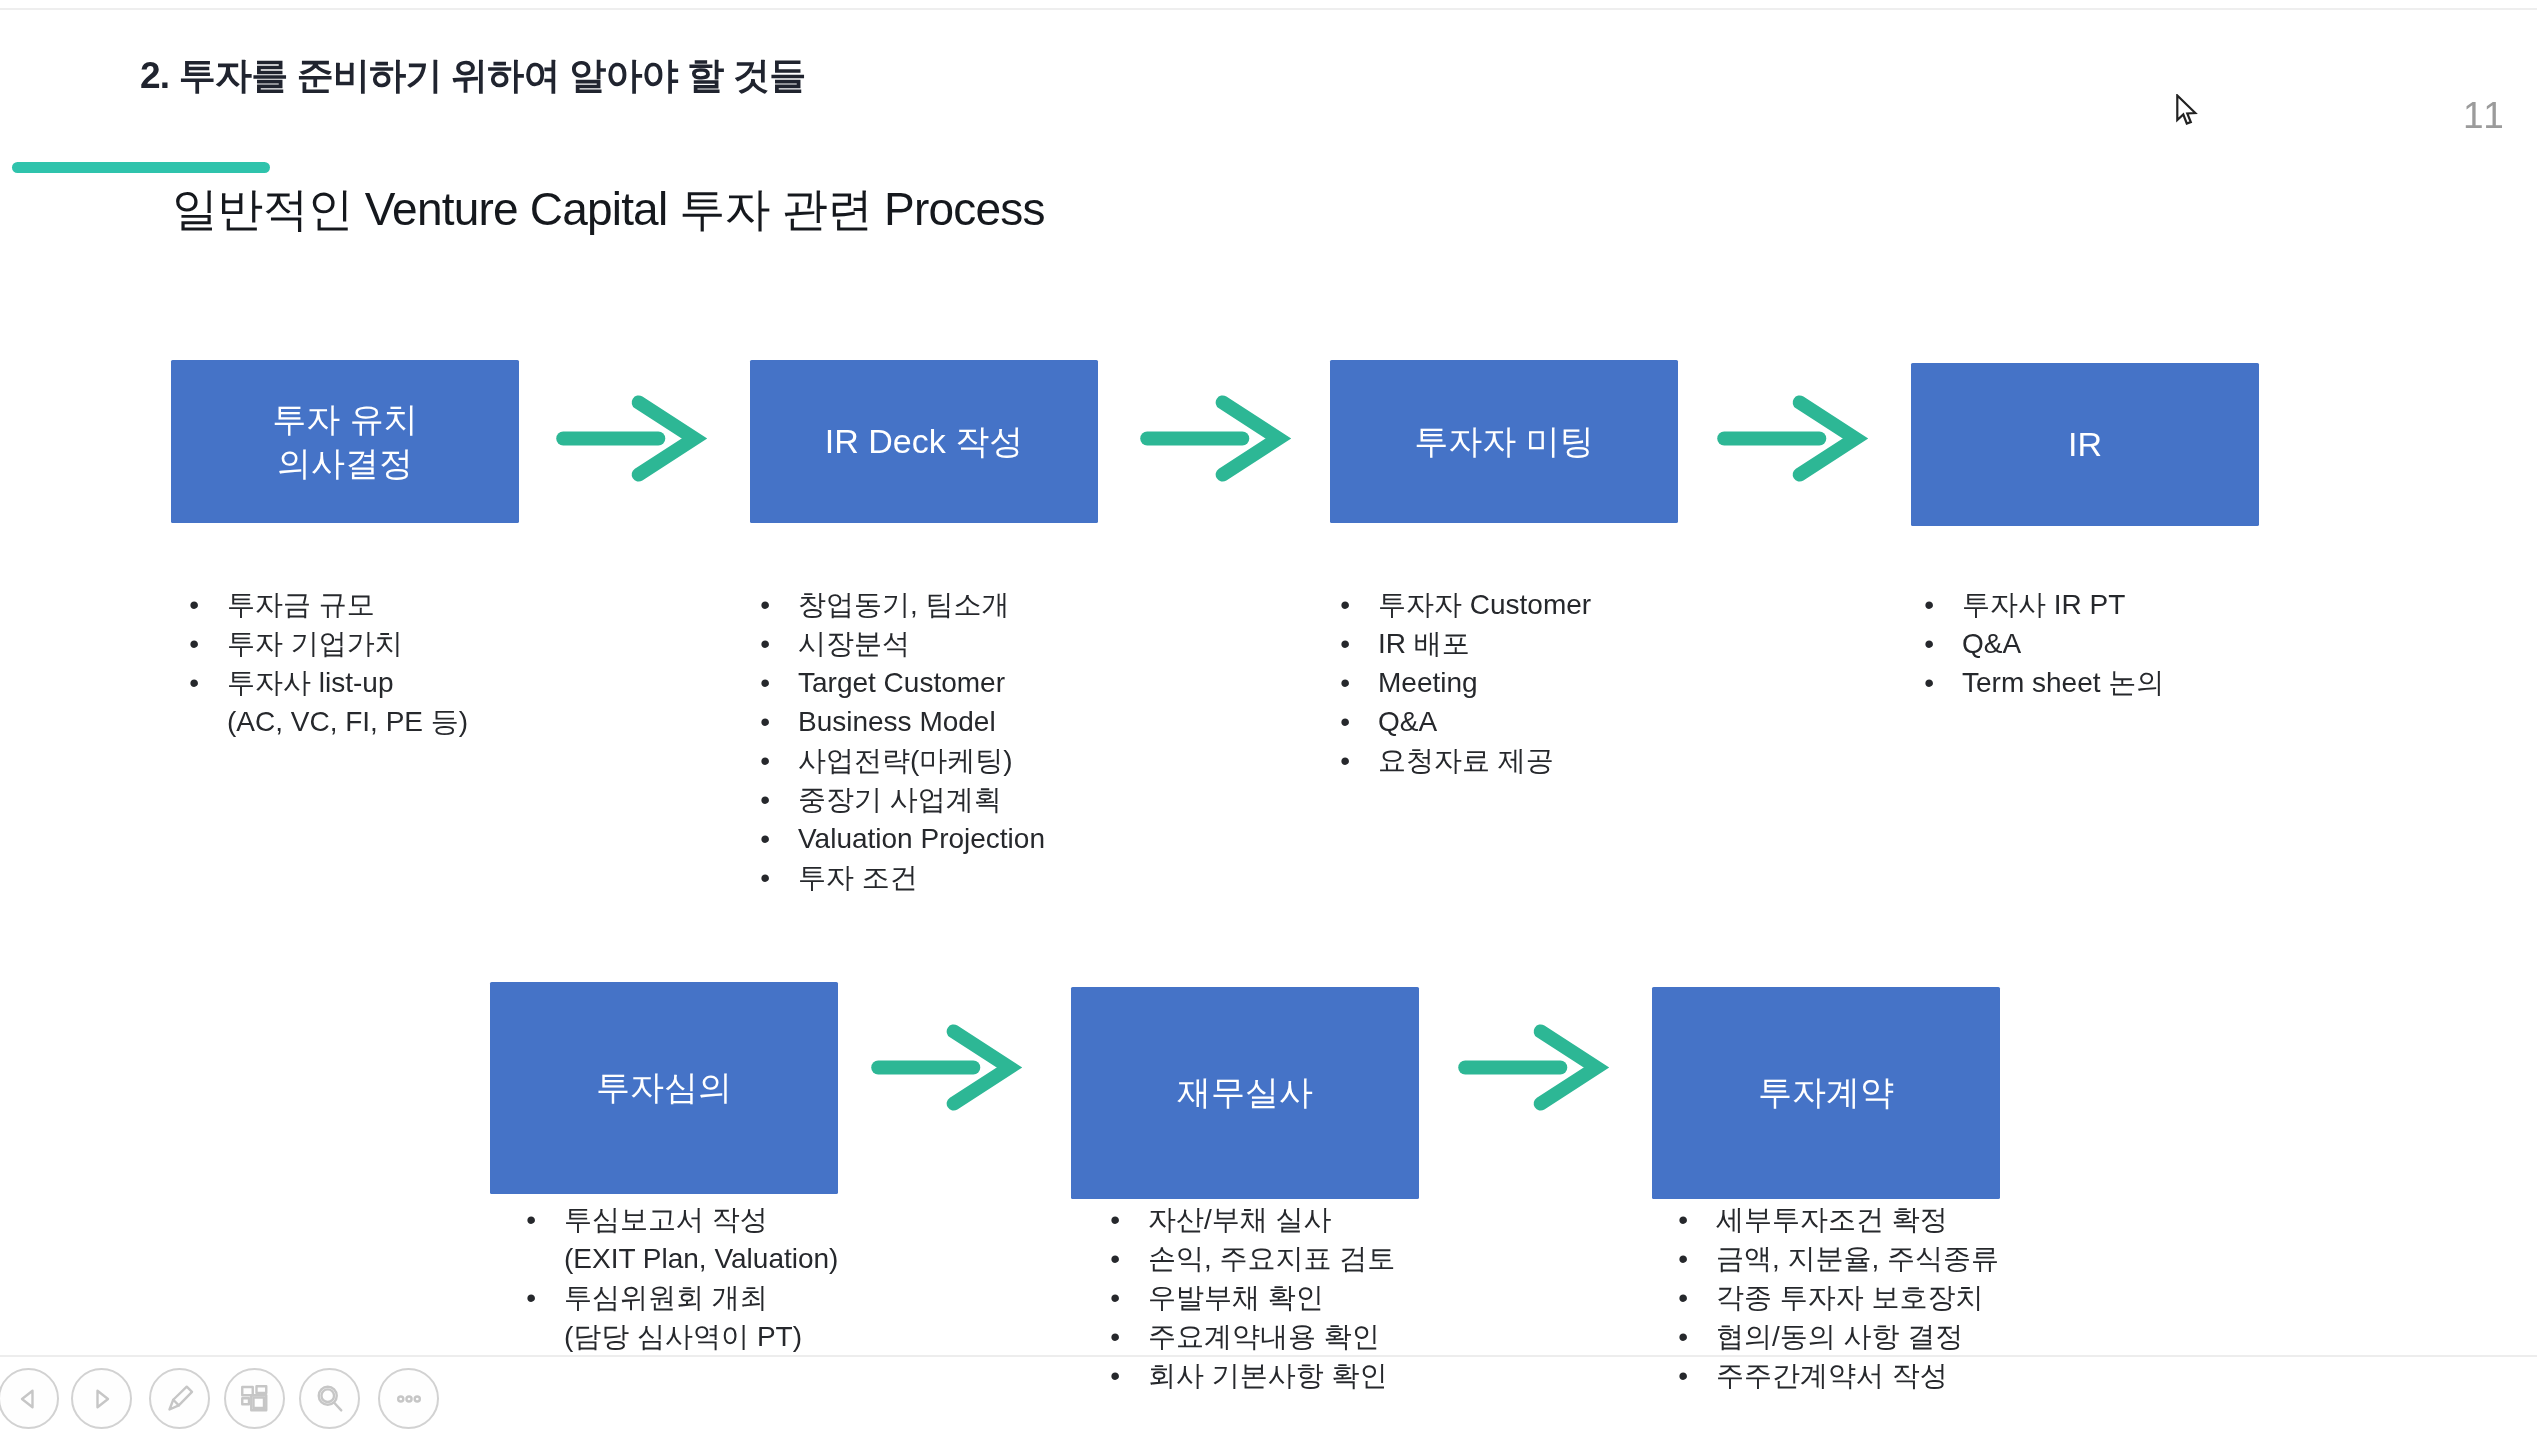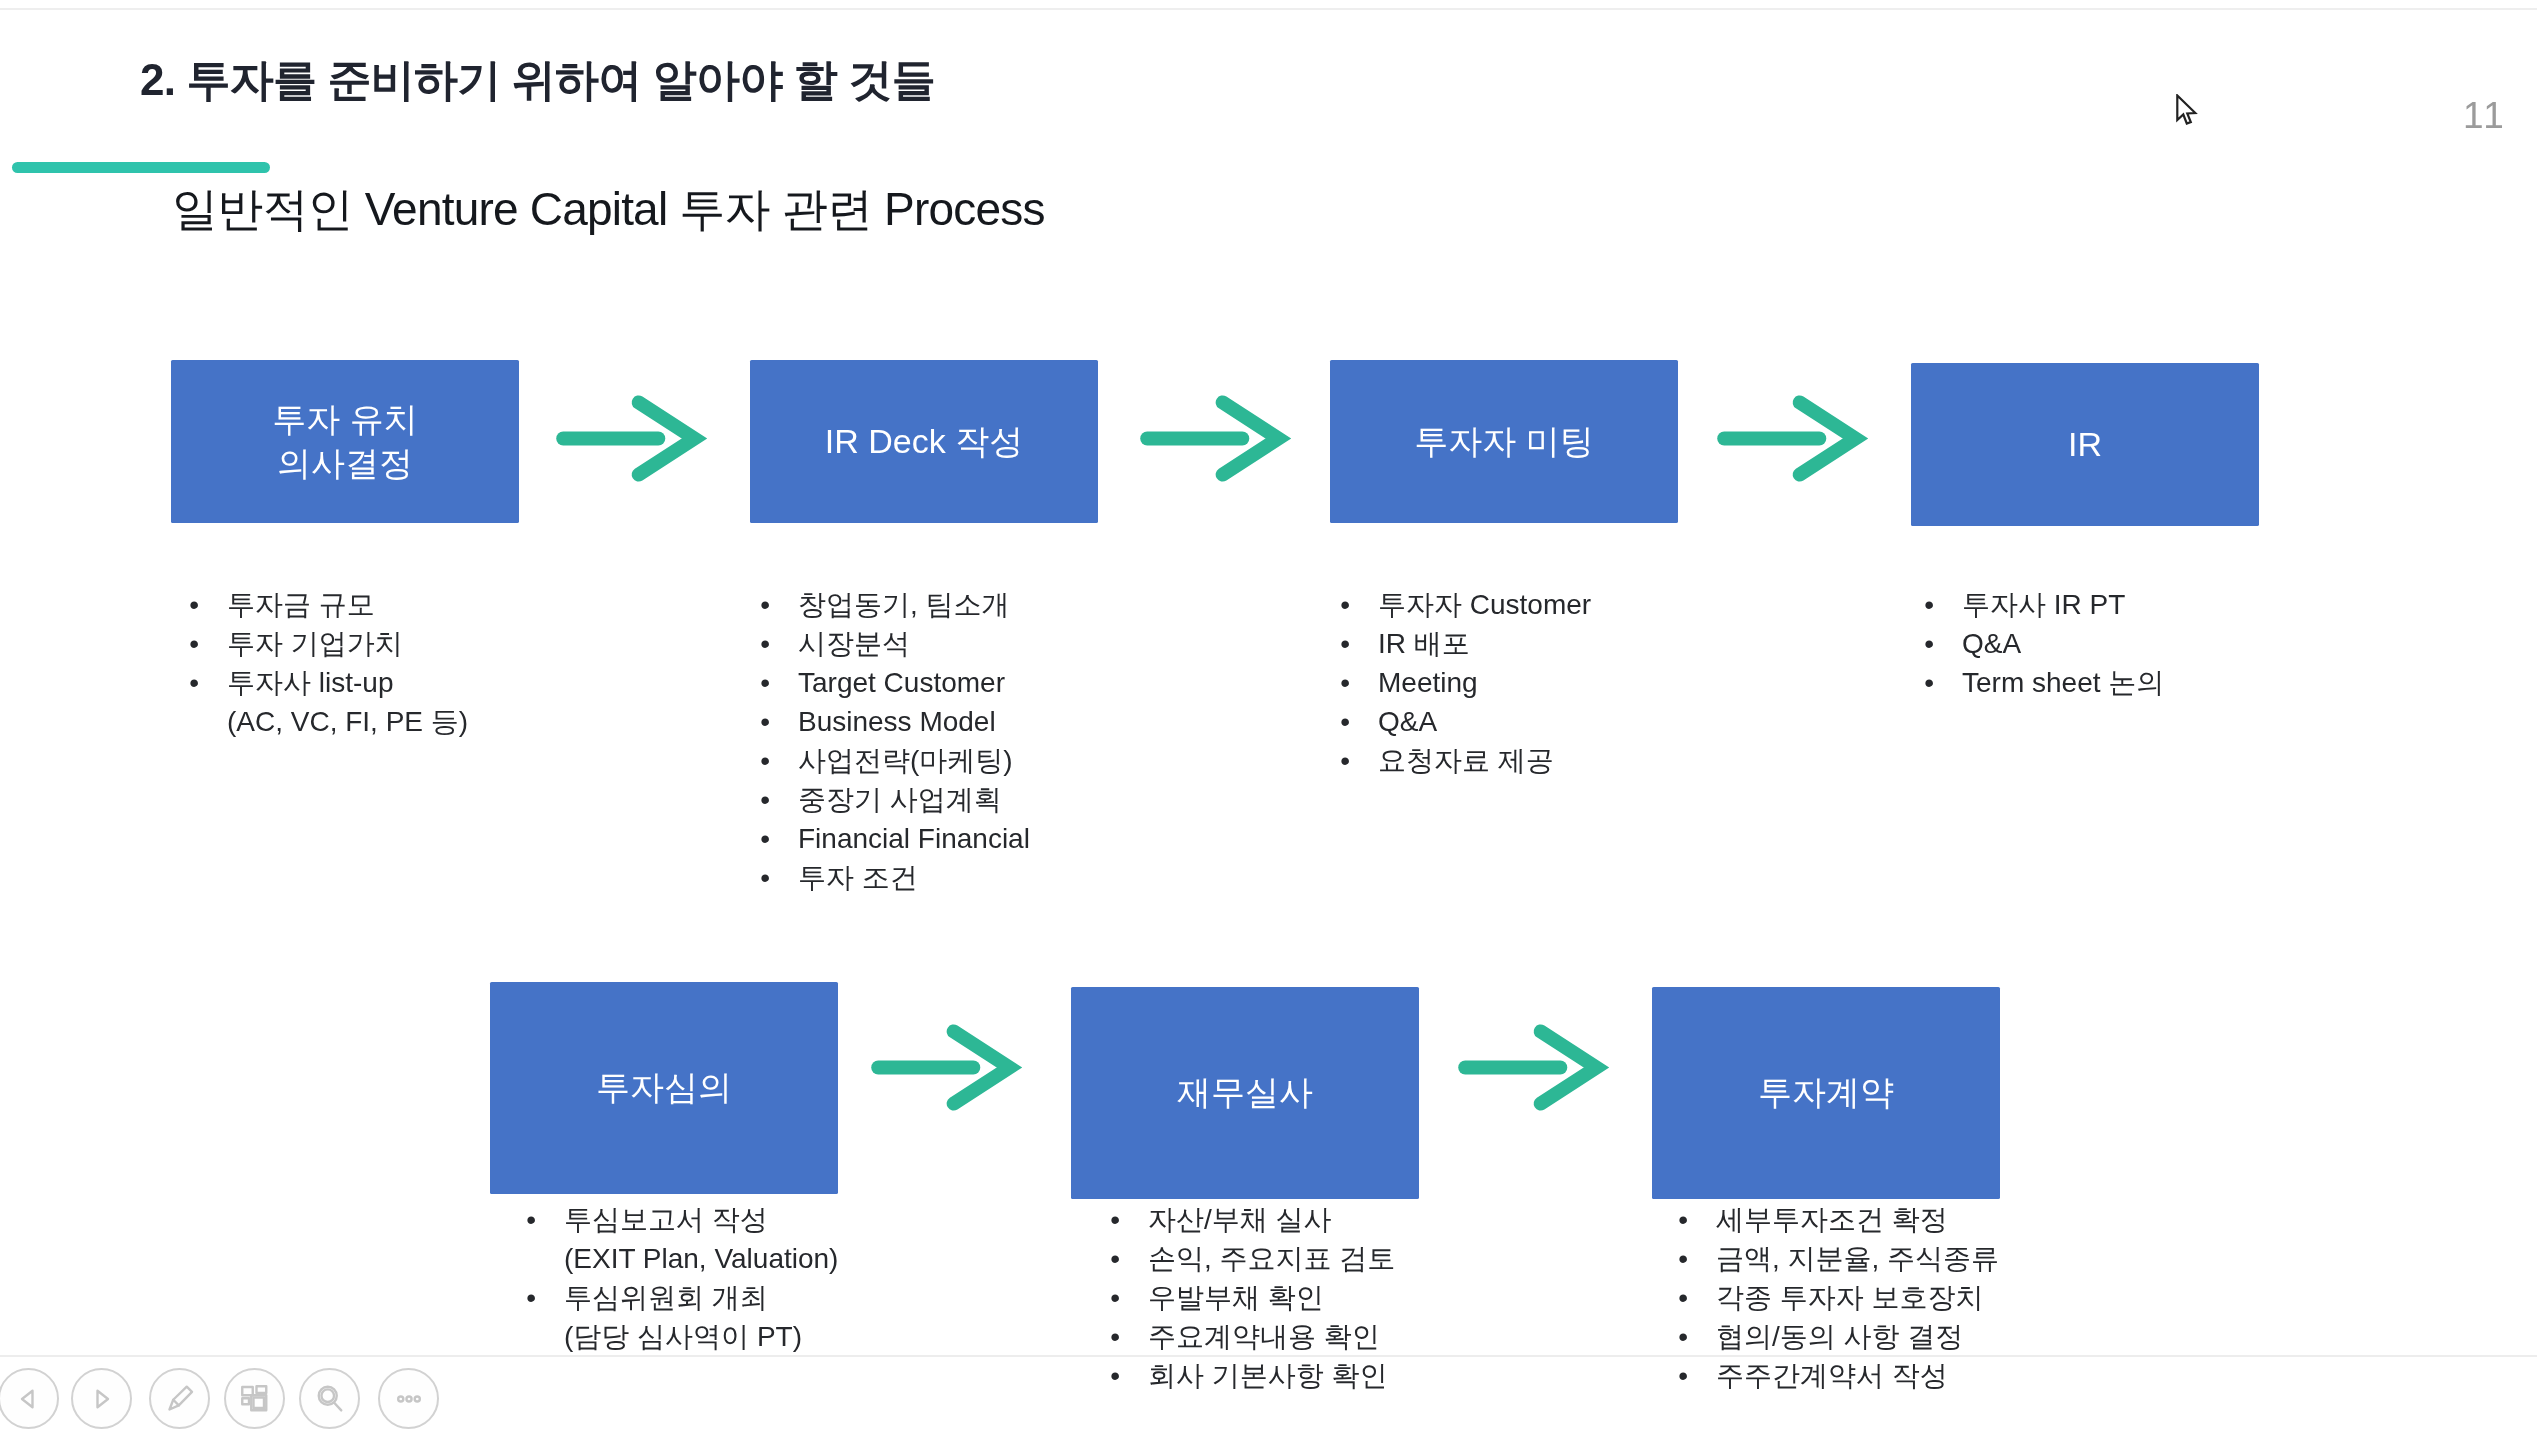--- a/index.html
+++ b/index.html
@@ -7,21 +7,21 @@
     position:relative;
     width:2538px;height:1451px;
     background:#ffffff;
     overflow:hidden;
     font-family:"Liberation Sans","DejaVu Sans",sans-serif;
   }
   .top-edge{position:absolute;left:0;top:8.2px;width:100%;height:1.6px;background:#eeeeee;}
 
   .slide-title{
     position:absolute;left:140px;top:51px;
-    font-size:44px;font-weight:700;color:#20242f;letter-spacing:-0.8px;
+    font-size:37px;font-weight:700;color:#20242f;letter-spacing:-0.8px;
     white-space:nowrap;
   }
   .title-underline{
     position:absolute;left:11.5px;top:162px;width:258px;height:10.7px;
     background:#2fc3ac;border-radius:5.7px;
   }
   .slide-subtitle{
     position:absolute;left:172px;top:179px;
     font-size:46px;font-weight:400;color:#15181d;letter-spacing:-0.8px;
     white-space:nowrap;
@@ -100,21 +100,21 @@
     <div class="li">(AC, VC, FI, PE 등)</div>
   </div>
 
   <div class="vlist" style="left:757px;top:585px">
     <div class="li b">창업동기, 팀소개</div>
     <div class="li b">시장분석</div>
     <div class="li b">Target Customer</div>
     <div class="li b">Business Model</div>
     <div class="li b">사업전략(마케팅)</div>
     <div class="li b">중장기 사업계획</div>
-    <div class="li b">Financial Financial</div>
+    <div class="li b">Valuation Projection</div>
     <div class="li b">투자 조건</div>
   </div>
 
   <div class="vlist" style="left:1337px;top:585px">
     <div class="li b">투자자 Customer</div>
     <div class="li b">IR 배포</div>
     <div class="li b">Meeting</div>
     <div class="li b">Q&amp;A</div>
     <div class="li b">요청자료 제공</div>
   </div>

